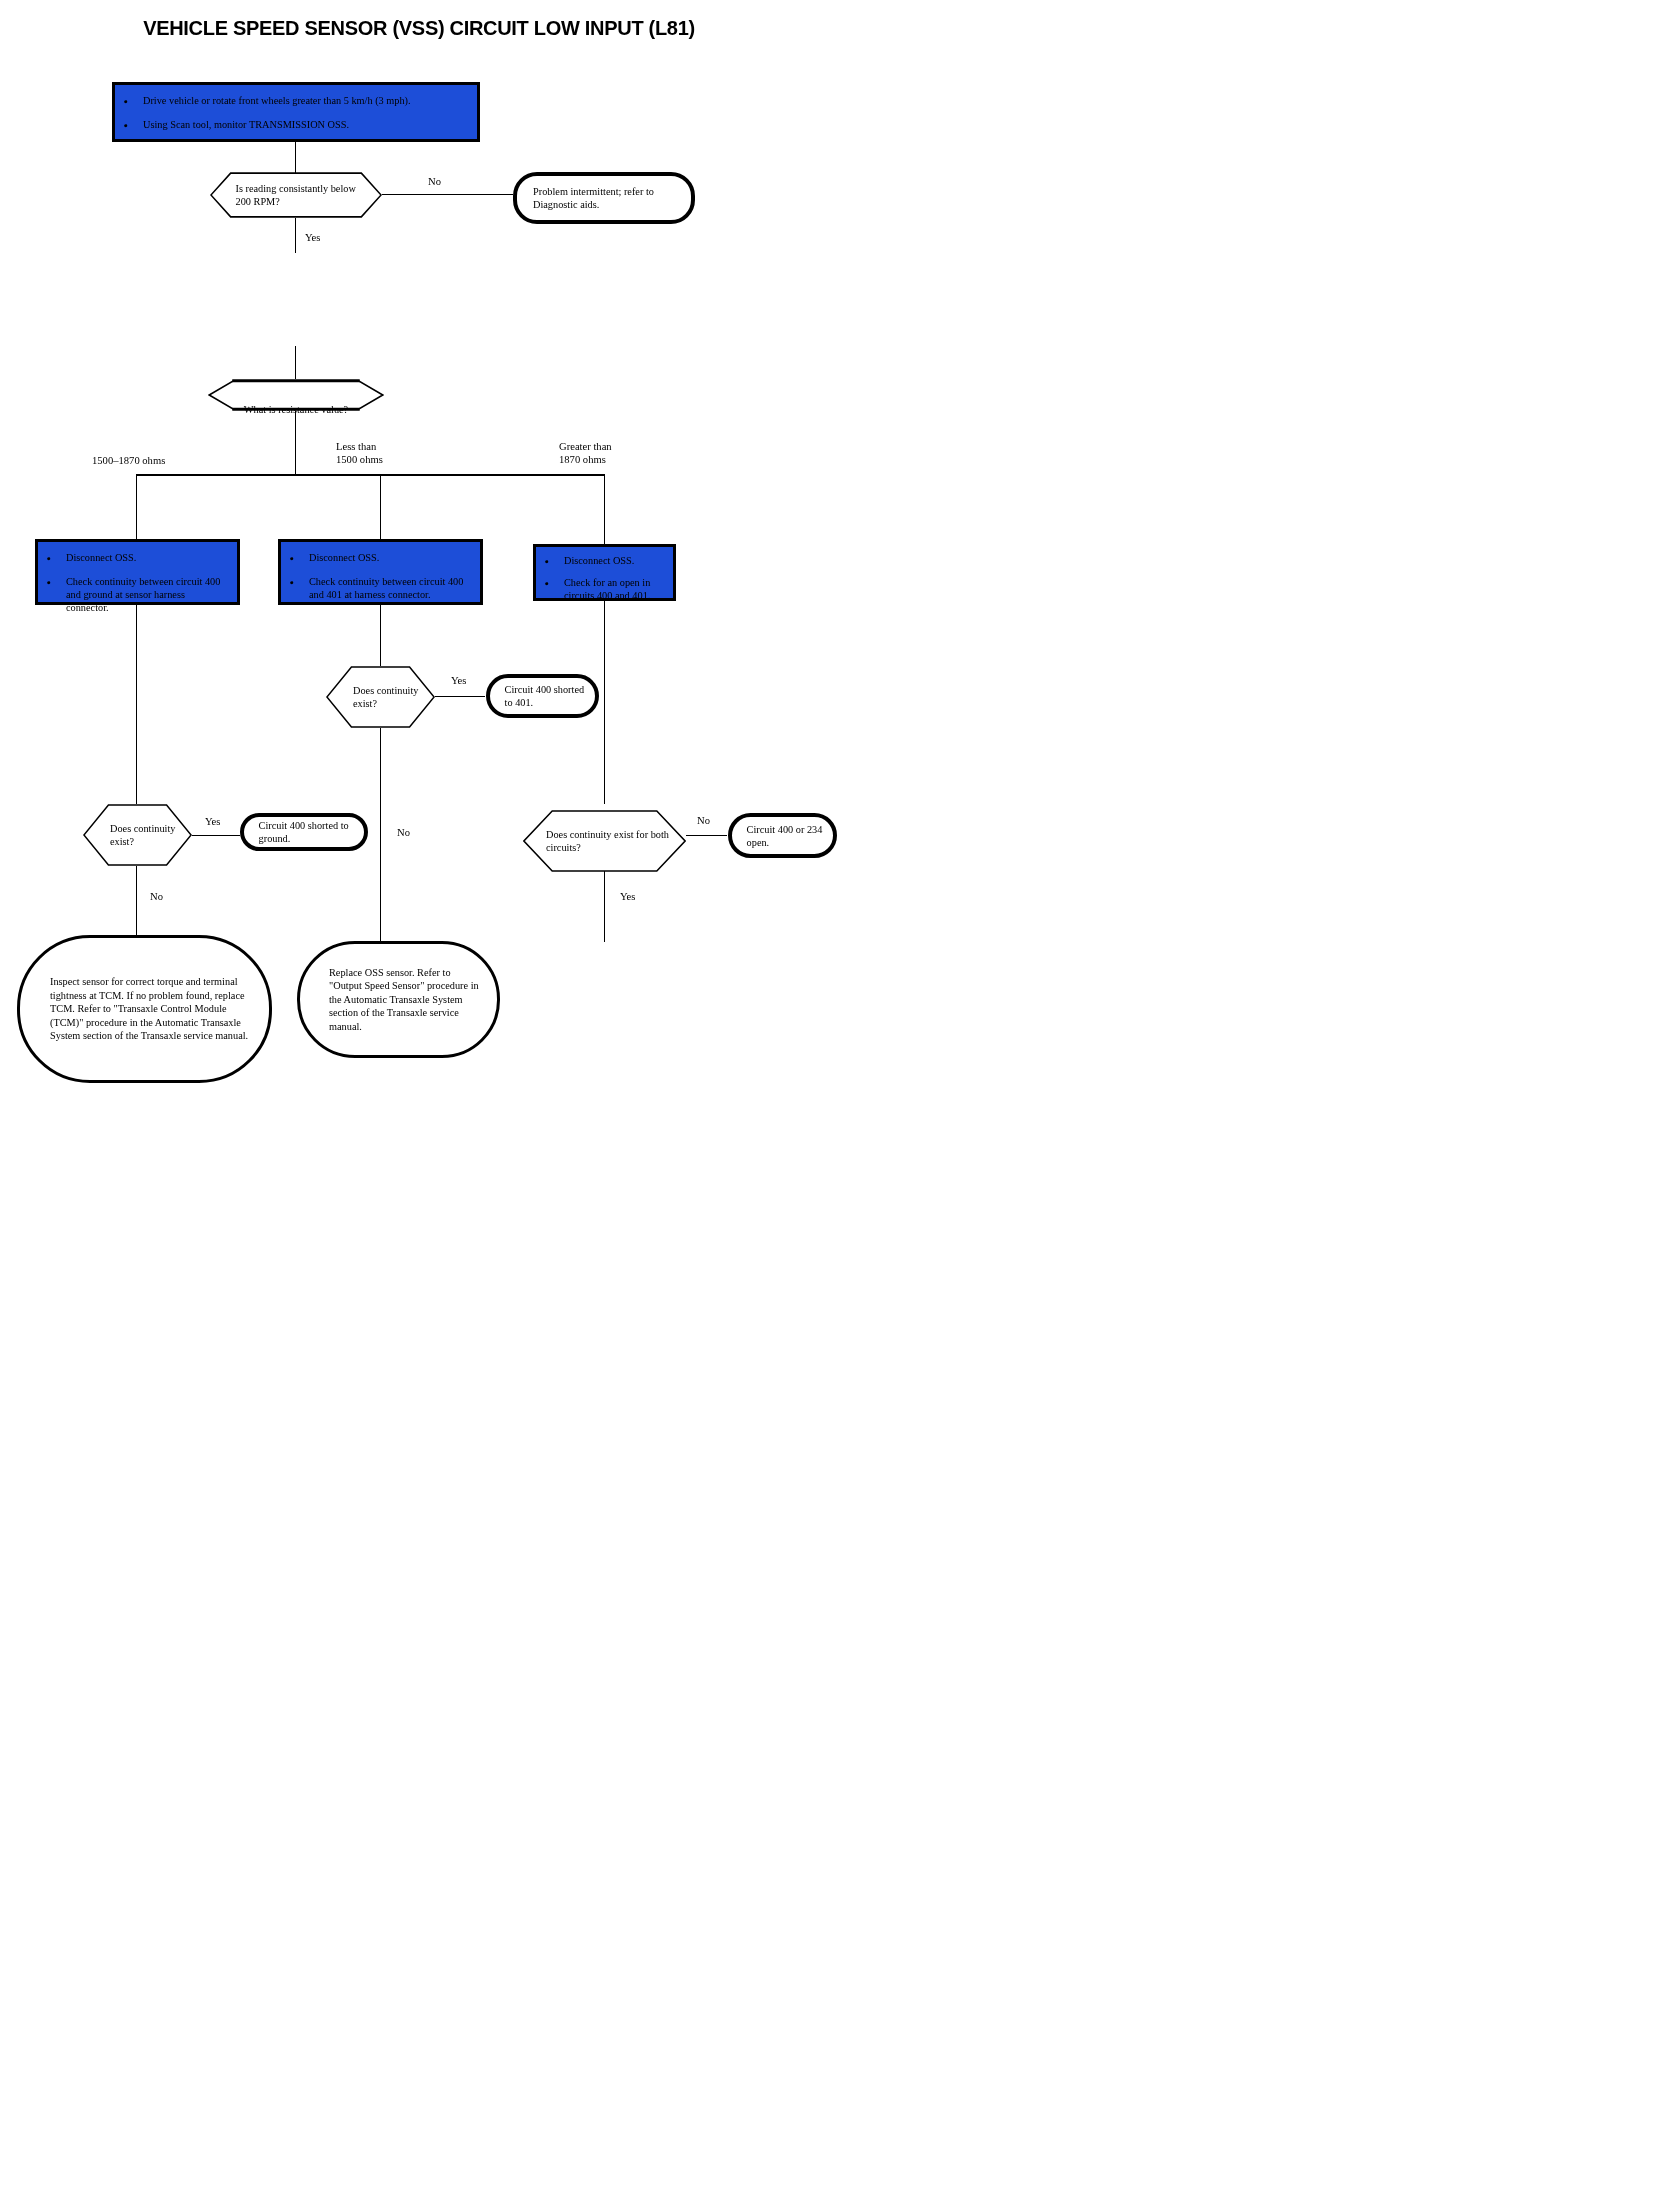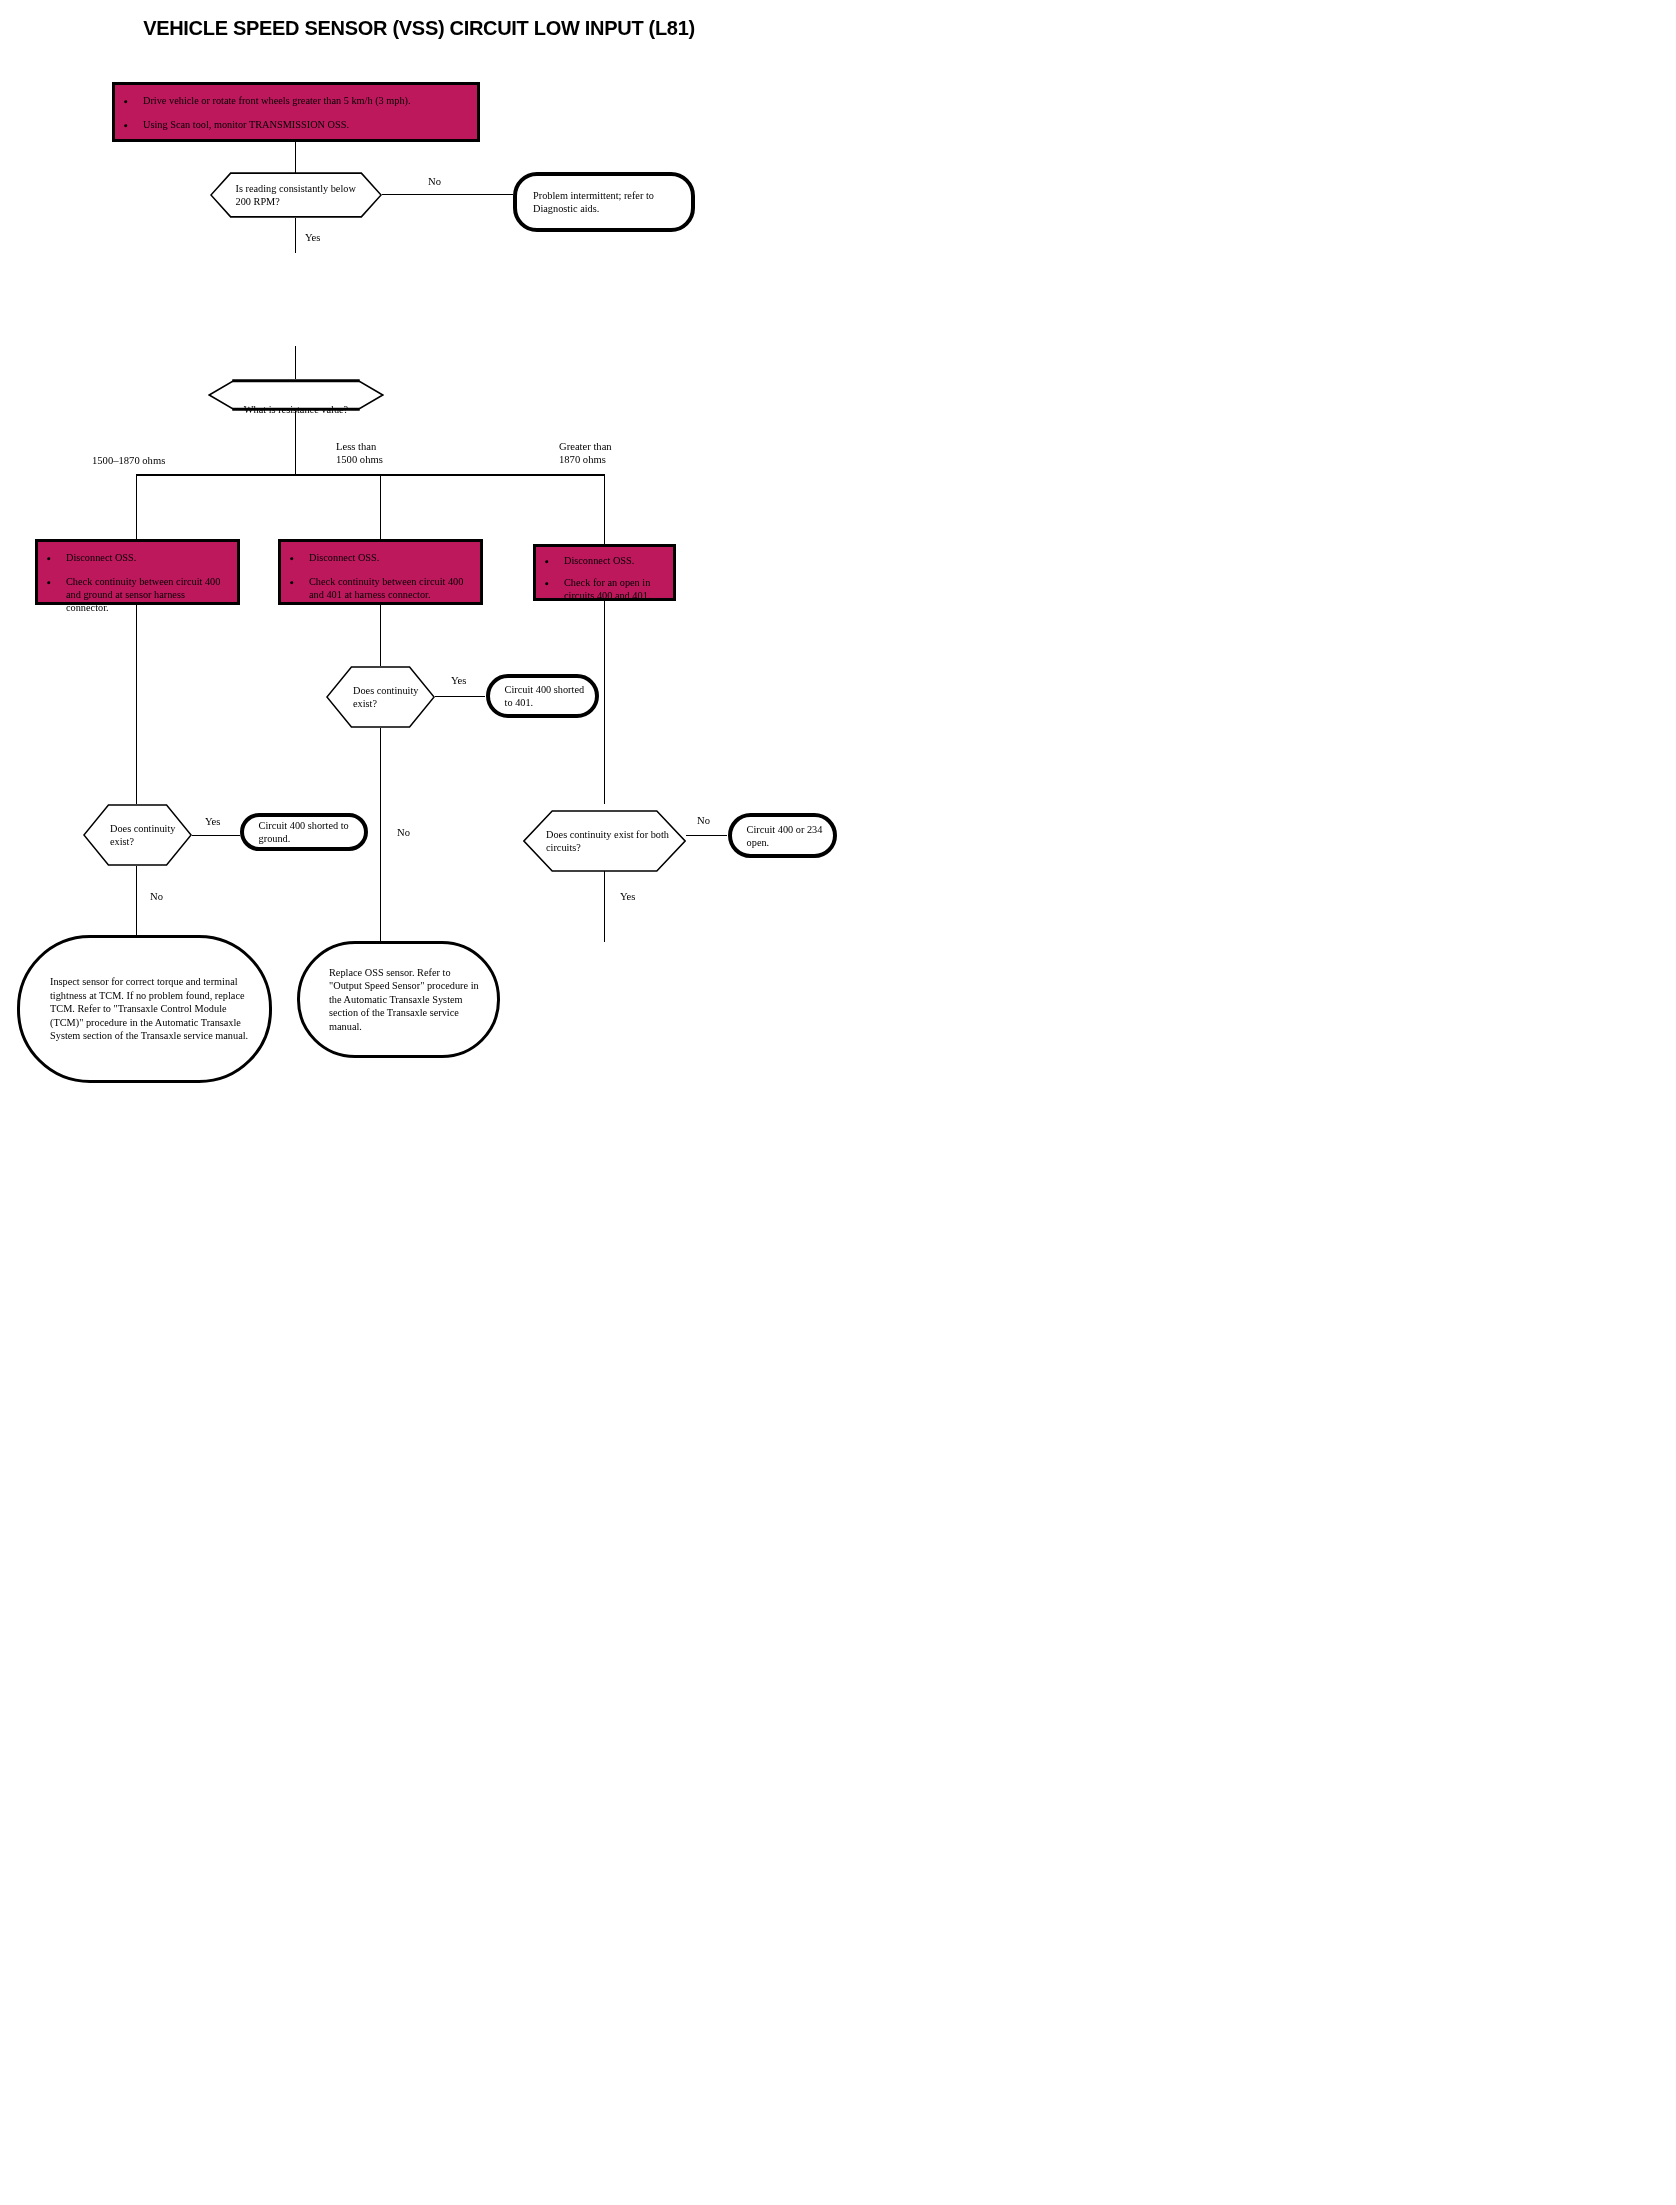--- a/index.html
+++ b/index.html
@@ -14,21 +14,21 @@
   .title{
     position:absolute;left:0;top:17px;width:100%;
     text-align:center;
     font-family:"Liberation Sans", sans-serif;
     font-weight:bold;font-size:20px;letter-spacing:-0.3px;
   }
   
   .ln{position:absolute;background:#000;}
   
   .pbox{
-    position:absolute;border:3px solid #000;background:#be185d;box-sizing:border-box;
+    position:absolute;border:3px solid #000;background:#1d4ed8;box-sizing:border-box;
   }
   .pbox ul{list-style:none;margin:0;padding:8.5px 8.5px 0 0;}
   .pbox li{
     position:relative;padding-left:28px;margin-bottom:11.5px;
     font-size:10.3px;line-height:13px;
   }
   .pbox li::before{
     content:"\25CF";position:absolute;left:8.5px;top:1.2px;font-size:7.3px;
   }
   
@@ -88,21 +88,21 @@
 
   <div class="hex" style="left:210px;top:172px;width:172px;height:46px;">
     <svg viewBox="0 0 283 75">
       <polygon points="34,1.5 249,1.5 281.5,37.5 249,73.5 34,73.5 1.5,37.5" fill="#fff" stroke="#000" stroke-width="2.5"></polygon>
     </svg>
     <div class="htxt" style="padding-left:25.5px;padding-right:23px;">Is reading consistantly below 200 RPM?</div>
   </div>
 
   <div class="lbl" style="left:428px;top:176px;">No</div>
 
-  <div class="roval" style="left:513px;top:172px;width:182px;height:60px;align-items:center;">
+  <div class="roval" style="left:513px;top:172px;width:182px;height:52px;align-items:center;">
     <div class="otxt" style="padding-left:16px;">Problem intermittent; refer to Diagnostic aids.</div>
   </div>
 
   <div class="lbl" style="left:305px;top:232px;">Yes</div>
 
 
   <div class="hex" style="left:208px;top:379px;width:176px;height:32px;">
     <svg viewBox="0 0 290 52">
       <polygon points="42,2.5 248,2.5 288,26 248,49.5 42,49.5 2,26" fill="#fff" stroke="#000" stroke-width="2.5"></polygon>
       <line x1="40" y1="2.5" x2="250" y2="2.5" stroke="#000" stroke-width="5"></line>

